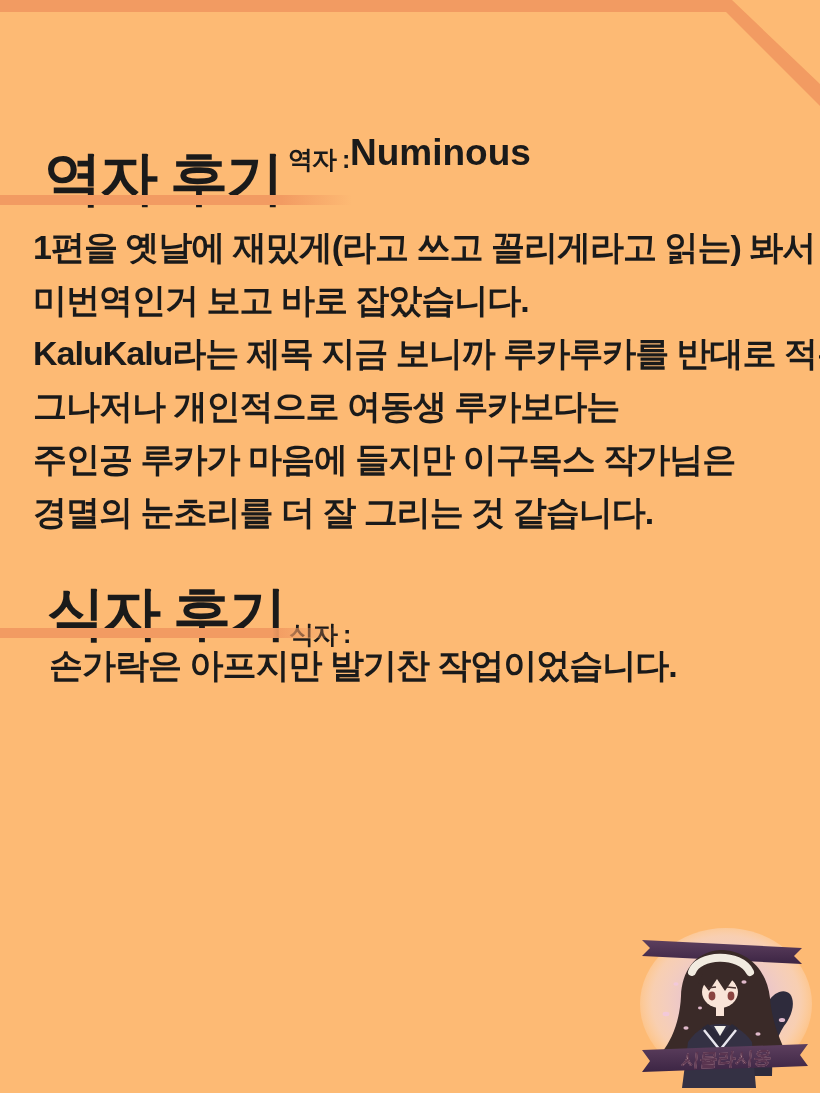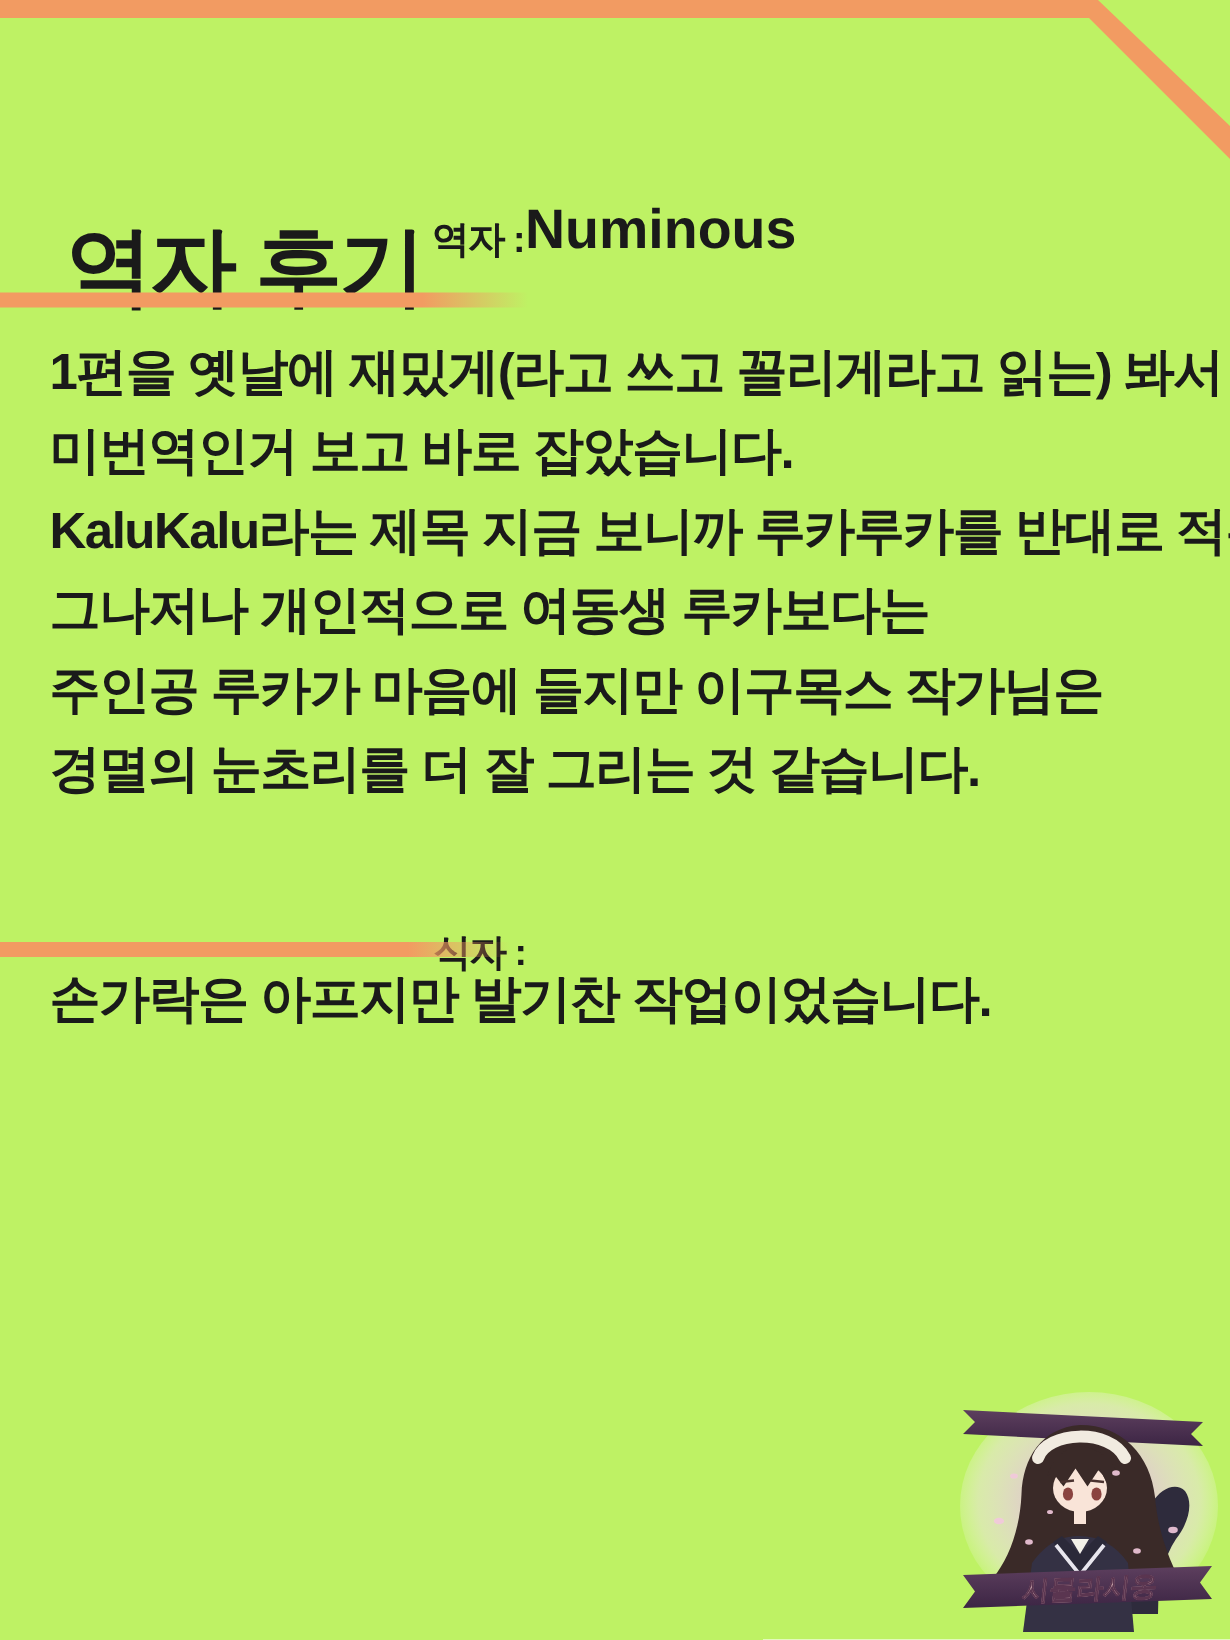--- a/index.html
+++ b/index.html
@@ -1,17 +1,17 @@
 <!DOCTYPE html>
 <html style="--accent: #f29b62; --text: #1a1a1a; --ribbon: #4d3150; --ribbon-dark: #382045; --banner-text: #f7d3cf; --glow: #ecd2e5; --hair: #3a2a28; --skin: #f9e4d8; --uniform: #343144;"><head>
 <meta charset="utf-8">
 <style>
   html,body{margin:0;padding:0;background:#ffffff;}
   .page{
-    position:relative;width:820px;height:1093px;background:#bef264;
+    position:relative;width:820px;height:1093px;background:#fdba74;
     font-family:"Liberation Sans",sans-serif;overflow:hidden;
     color:var(--text,#1a1a1a);
   }
   .header-svg{position:absolute;top:0;left:0;display:block;}
   .title{position:absolute;font-weight:bold;letter-spacing:-2px;line-height:1;white-space:nowrap;}
   .t1{left:44px;top:110px;font-size:58px;}
   .t2{left:47px;top:545px;font-size:58px;}
   .role{position:absolute;font-size:25px;font-weight:bold;letter-spacing:-1px;white-space:nowrap;}
   .r1{left:288px;top:143px;text-align:right;}
   .r2{left:289px;top:607px;margin-top:11px;}
@@ -21,21 +21,21 @@
   .underline{
     position:absolute;height:10px;
     background:linear-gradient(90deg,var(--accent,#f29b62) 0%,var(--accent,#f29b62) 80%,rgba(242,155,98,0) 100%);
   }
   .u1{left:0;top:195px;width:352px;}
   .u2{left:0;top:628px;width:340px;}
   .bodyblock{position:absolute;left:33px;font-size:34px;font-weight:bold;letter-spacing:-1px;}
   .b1{top:221px;}
   .b2{top:644px;}
   .bodyblock .line{height:53px;display:flex;align-items:center;white-space:nowrap;}
-  .b2 .line{height:44px;}
+  .b2 .line{height:44px;margin-left:16px;}
   .logo{position:absolute;left:636px;top:924px;width:180px;height:164px;}
   .logo svg{display:block;}
 </style>
 </head>
 <body>
 
 <div class="page">
 
   <svg class="header-svg" width="820" height="112" viewBox="0 0 820 112" aria-hidden="true">
     <polygon points="0,0 732,0 820,84 820,106 726,12 0,12" style="fill:var(--accent,#f29b62)"></polygon>
@@ -48,20 +48,21 @@
 
   <div class="bodyblock b1">
     <div class="line">1편을 옛날에 재밌게(라고 쓰고 꼴리게라고 읽는) 봐서</div>
     <div class="line">미번역인거 보고 바로 잡았습니다.</div>
     <div class="line">KaluKalu라는 제목 지금 보니까 루카루카를 반대로 적은 거네요.</div>
     <div class="line">그나저나 개인적으로 여동생 루카보다는</div>
     <div class="line">주인공 루카가 마음에 들지만 이구목스 작가님은</div>
     <div class="line">경멸의 눈초리를 더 잘 그리는 것 같습니다.</div>
   </div>
 
+  <h1 class="title t2">식자 후기</h1>
   <span class="role r2">식자 :</span>
   <div class="underline u2"></div>
 
   <div class="bodyblock b2">
     <div class="line">손가락은 아프지만 발기찬 작업이었습니다.</div>
   </div>
 
   <div class="logo">
     <svg width="180" height="164" viewBox="0 0 180 164" aria-hidden="true">
       <defs>

